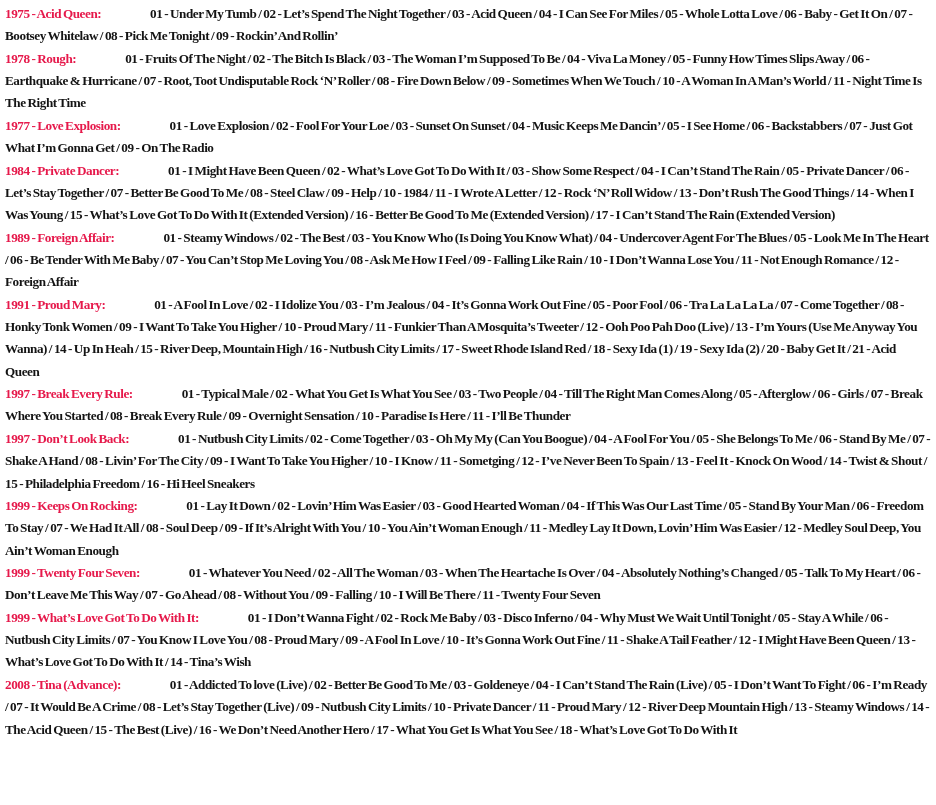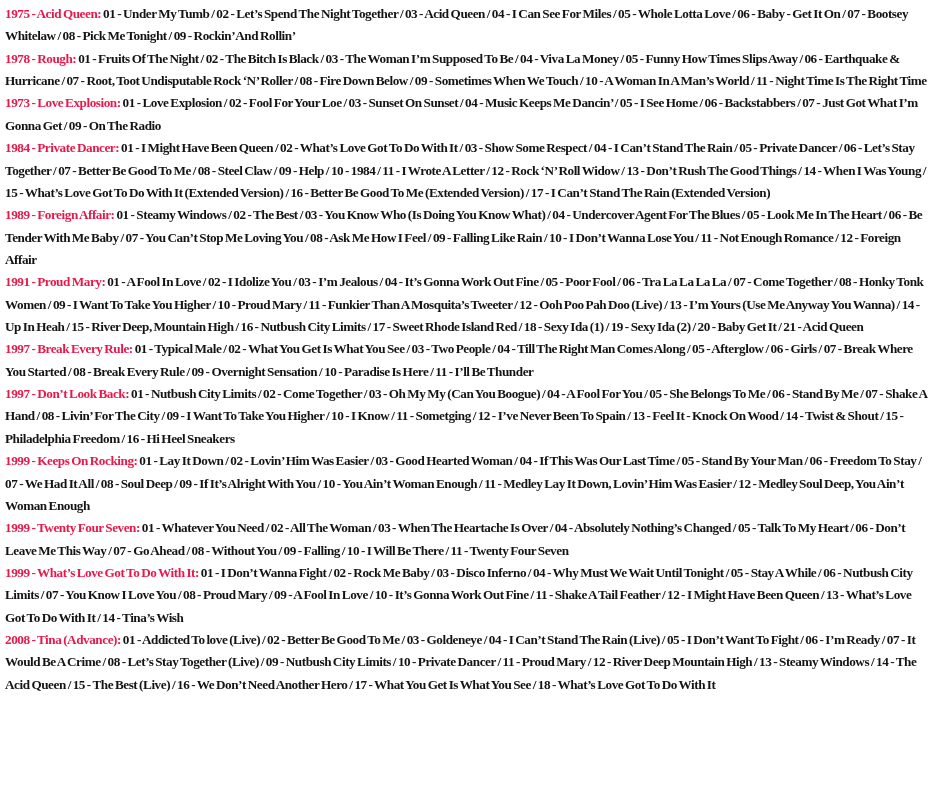--- a/index.html
+++ b/index.html
@@ -25,32 +25,33 @@
   .album {
     margin: 0;
     padding: 0;
     text-align: left;
   }
   .album-header {
     color: #e6194b;
   }
   .album-tracks {
     color: #141414;
+    margin-left: 47px;
   }
 </style>
 </head>
 <body style="color: rgb(20, 20, 20); background: rgb(255, 255, 255);">
 
 <main>
   <div id="album-list">
   <p class="album"><span class="album-header" style="color: rgb(230, 25, 75);">1975 - Acid Queen: </span><span class="album-tracks">01 - Under My Tumb / 02 - Let’s Spend The Night Together / 03 - Acid Queen / 04 - I Can See For Miles / 05 - Whole Lotta Love / 06 - Baby - Get It On / 07 - Bootsey Whitelaw / 08 - Pick Me Tonight / 09 - Rockin’ And Rollin’</span></p>
 
   <p class="album"><span class="album-header" style="color: rgb(230, 25, 75);">1978 - Rough: </span><span class="album-tracks">01 - Fruits Of The Night / 02 - The Bitch Is Black / 03 - The Woman I’m Supposed To Be / 04 - Viva La Money / 05 - Funny How Times Slips Away / 06 - Earthquake &amp; Hurricane / 07 - Root, Toot Undisputable Rock ‘N’ Roller / 08 - Fire Down Below / 09 - Sometimes When We Touch / 10 - A Woman In A Man’s World / 11 - Night Time Is The Right Time</span></p>
 
-  <p class="album"><span class="album-header" style="color: rgb(230, 25, 75);">1973 - Love Explosion: </span><span class="album-tracks">01 - Love Explosion / 02 - Fool For Your Loe / 03 - Sunset On Sunset / 04 - Music Keeps Me Dancin’ / 05 - I See Home / 06 - Backstabbers / 07 - Just Got What I’m Gonna Get / 09 - On The Radio</span></p>
+  <p class="album"><span class="album-header" style="color: rgb(230, 25, 75);">1977 - Love Explosion: </span><span class="album-tracks">01 - Love Explosion / 02 - Fool For Your Loe / 03 - Sunset On Sunset / 04 - Music Keeps Me Dancin’ / 05 - I See Home / 06 - Backstabbers / 07 - Just Got What I’m Gonna Get / 09 - On The Radio</span></p>
 
   <p class="album"><span class="album-header" style="color: rgb(230, 25, 75);">1984 - Private Dancer: </span><span class="album-tracks">01 - I Might Have Been Queen / 02 - What’s Love Got To Do With It / 03 - Show Some Respect / 04 - I Can’t Stand The Rain / 05 - Private Dancer / 06 - Let’s Stay Together / 07 - Better Be Good To Me / 08 - Steel Claw / 09 - Help / 10 - 1984 / 11 - I Wrote A Letter / 12 - Rock ‘N’ Roll Widow / 13 - Don’t Rush The Good Things / 14 - When I Was Young / 15 - What’s Love Got To Do With It (Extended Version) / 16 - Better Be Good To Me (Extended Version) / 17 - I Can’t Stand The Rain (Extended Version)</span></p>
 
   <p class="album"><span class="album-header" style="color: rgb(230, 25, 75);">1989 - Foreign Affair: </span><span class="album-tracks">01 - Steamy Windows / 02 - The Best / 03 - You Know Who (Is Doing You Know What) / 04 - Undercover Agent For The Blues / 05 - Look Me In The Heart / 06 - Be Tender With Me Baby / 07 - You Can’t Stop Me Loving You / 08 - Ask Me How I Feel / 09 - Falling Like Rain / 10 - I Don’t Wanna Lose You / 11 - Not Enough Romance / 12 - Foreign Affair</span></p>
 
   <p class="album"><span class="album-header" style="color: rgb(230, 25, 75);">1991 - Proud Mary: </span><span class="album-tracks">01 - A Fool In Love / 02 - I Idolize You / 03 - I’m Jealous / 04 - It’s Gonna Work Out Fine / 05 - Poor Fool / 06 - Tra La La La La / 07 - Come Together / 08 - Honky Tonk Women / 09 - I Want To Take You Higher / 10 - Proud Mary / 11 - Funkier Than A Mosquita’s Tweeter / 12 - Ooh Poo Pah Doo (Live) / 13 - I’m Yours (Use Me Anyway You Wanna) / 14 - Up In Heah / 15 - River Deep, Mountain High / 16 - Nutbush City Limits / 17 - Sweet Rhode Island Red / 18 - Sexy Ida (1) / 19 - Sexy Ida (2) / 20 - Baby Get It / 21 - Acid Queen</span></p>
 
 
   <p class="album"><span class="album-header" style="color: rgb(230, 25, 75);">1997 - Break Every Rule: </span><span class="album-tracks">01 - Typical Male / 02 - What You Get Is What You See / 03 - Two People / 04 - Till The Right Man Comes Along / 05 - Afterglow / 06 - Girls / 07 - Break Where You Started / 08 - Break Every Rule / 09 - Overnight Sensation / 10 - Paradise Is Here / 11 - I’ll Be Thunder</span></p>
 

